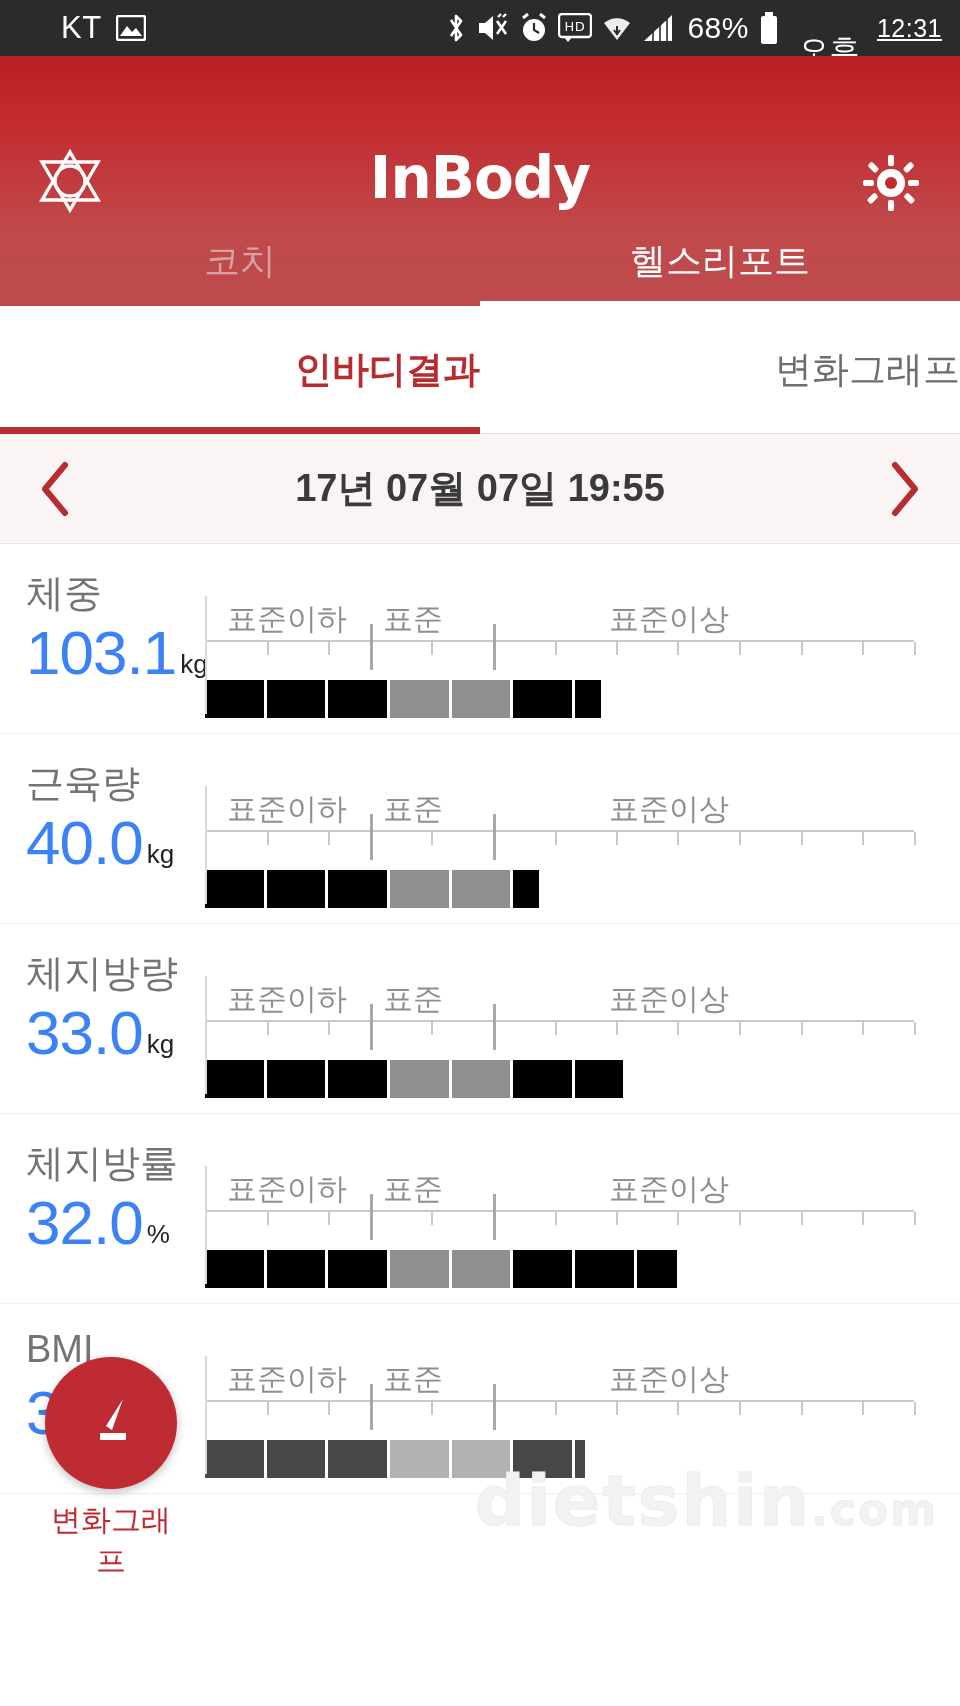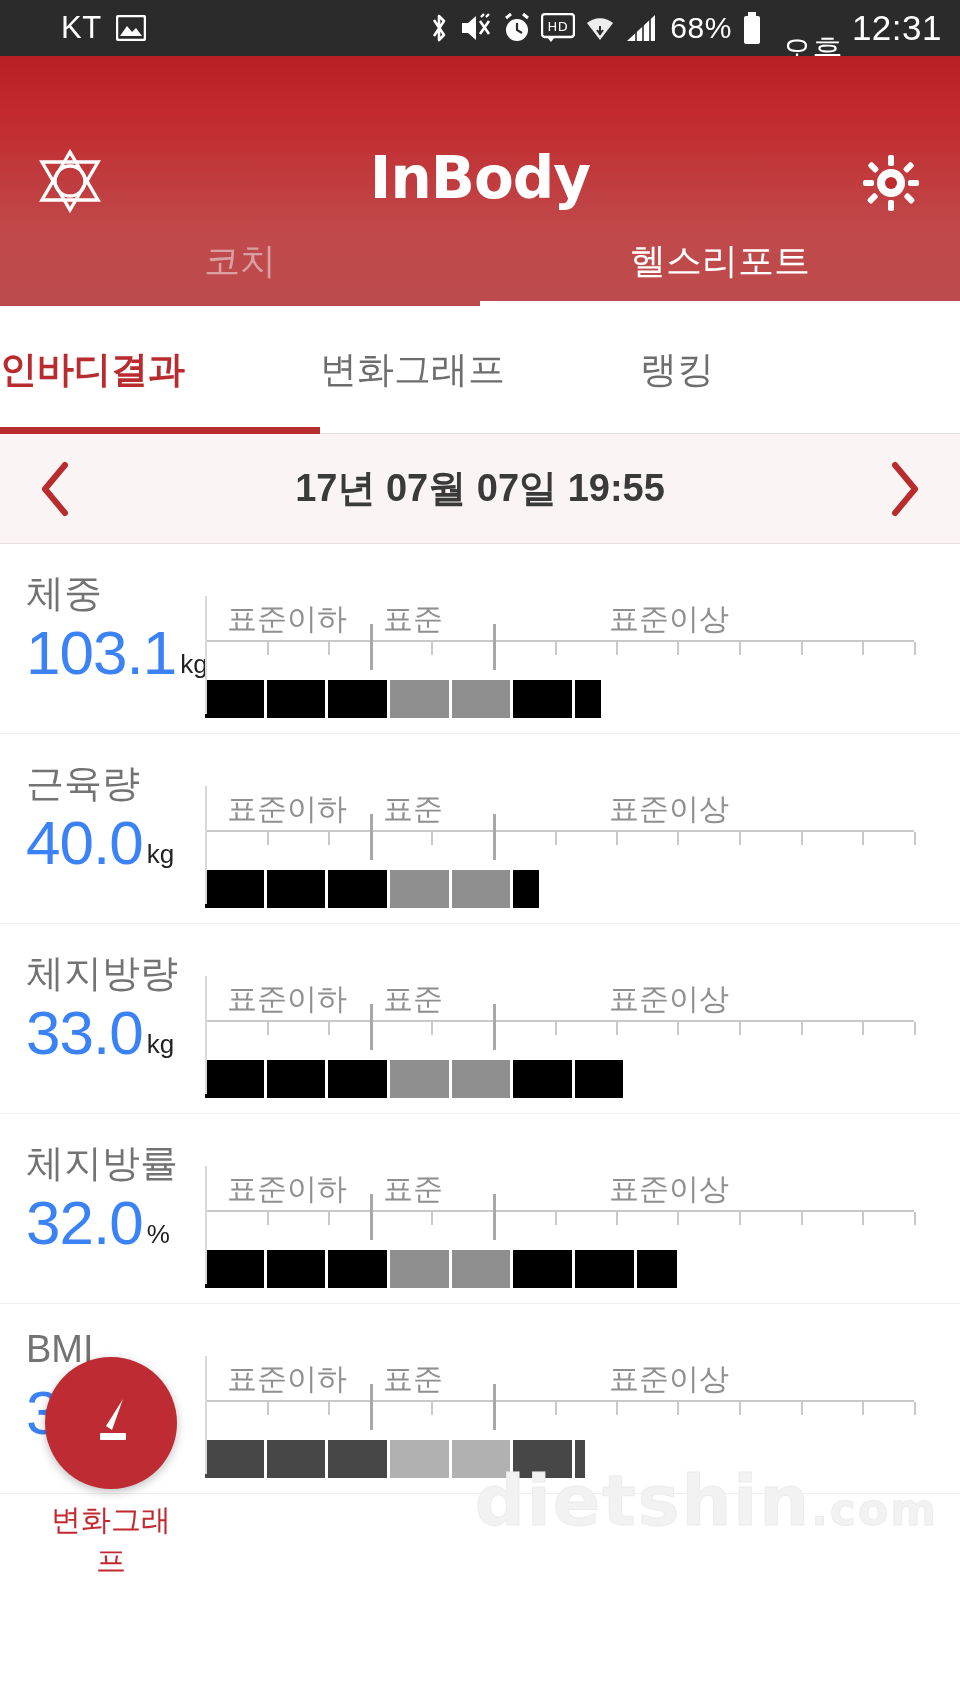--- a/index.html
+++ b/index.html
@@ -17,21 +17,21 @@
     display: flex; align-items: center; padding: 0 18px;
     font-size: 30px; letter-spacing: .5px;
   }
   .sb-left { display: flex; align-items: center; gap: 14px; }
   .sb-carrier { font-size: 31px; font-weight: 400; margin-left: 43px; }
   .sb-spacer { flex: 1; }
   .sb-right { display: flex; align-items: center; gap: 9px; }
   .sb-icon { display: inline-flex; align-items: center; justify-content: center; }
   .sb-batt-txt { font-size: 30px; margin-left: 4px; }
   .sb-ampm { font-size: 30px; margin-left: 10px; margin-top: 44px; }
-  .sb-clock { font-size: 35px; margin-left: 0; }
+  .sb-clock { font-size: 25px; margin-left: 8px; text-decoration: underline; }
 
   
   .header {
     height: 250px;
     background: linear-gradient(180deg, #b81f23 0%, #c2292c 22%, #c0494b 70%, #bd4b4d 100%);
     position: relative;
   }
   .header-top { height: 145px; display: flex; align-items: center; position: relative; }
   .hdr-logo { position: absolute; left: 36px; top: 92px; width: 68px; height: 66px; }
   .hdr-title {
@@ -54,22 +54,22 @@
     content: ""; position: absolute; left: 0; right: 0; bottom: 0;
     height: 5px; background: #ffffff;
   }
 
   
   .subtabs {
     height: 128px; background: #ffffff; display: flex;
     border-bottom: 1px solid #e3e0e0;
   }
   .subtab {
-    flex: 1; display: flex; align-items: center; justify-content: flex-start;
-    font-size: 37px; color: #6d6d6d; position: relative;
+    flex: 1; display: flex; align-items: center; justify-content: flex-end;
+    font-size: 37px; color: #6d6d6d; position: relative; padding-left: 16px;
   }
   .subtab.active { color: #b82b2e; font-weight: 600; }
   .subtab.active::after {
     content: ""; position: absolute; left: 0; right: 0; bottom: -1px;
     height: 7px; background: #b82b2e;
   }
 
   
   .datebar {
     height: 110px; background: #faf4f4; display: flex; align-items: center;
@@ -269,23 +269,20 @@
       </div>
     </div>
   </div>
 
   <div class="subtabs">
     <div class="subtab active">
       <span>인바디결과</span>
     </div>
     <div class="subtab">
       <span>변화그래프</span>
-    </div>
-    <div class="subtab">
-      <span>랭킹</span>
     </div>
   </div>
 
   <div class="datebar">
     <div class="date-arrow">
       <svg width="36" height="56" viewBox="0 0 36 56">
           <path d="M28 4 L8 28 L28 52" fill="none" stroke="#b82b2e" stroke-width="6" stroke-linecap="round" stroke-linejoin="round"></path>
         </svg>
     </div>
     <div class="date-text">17년 07월 07일 19:55</div>

